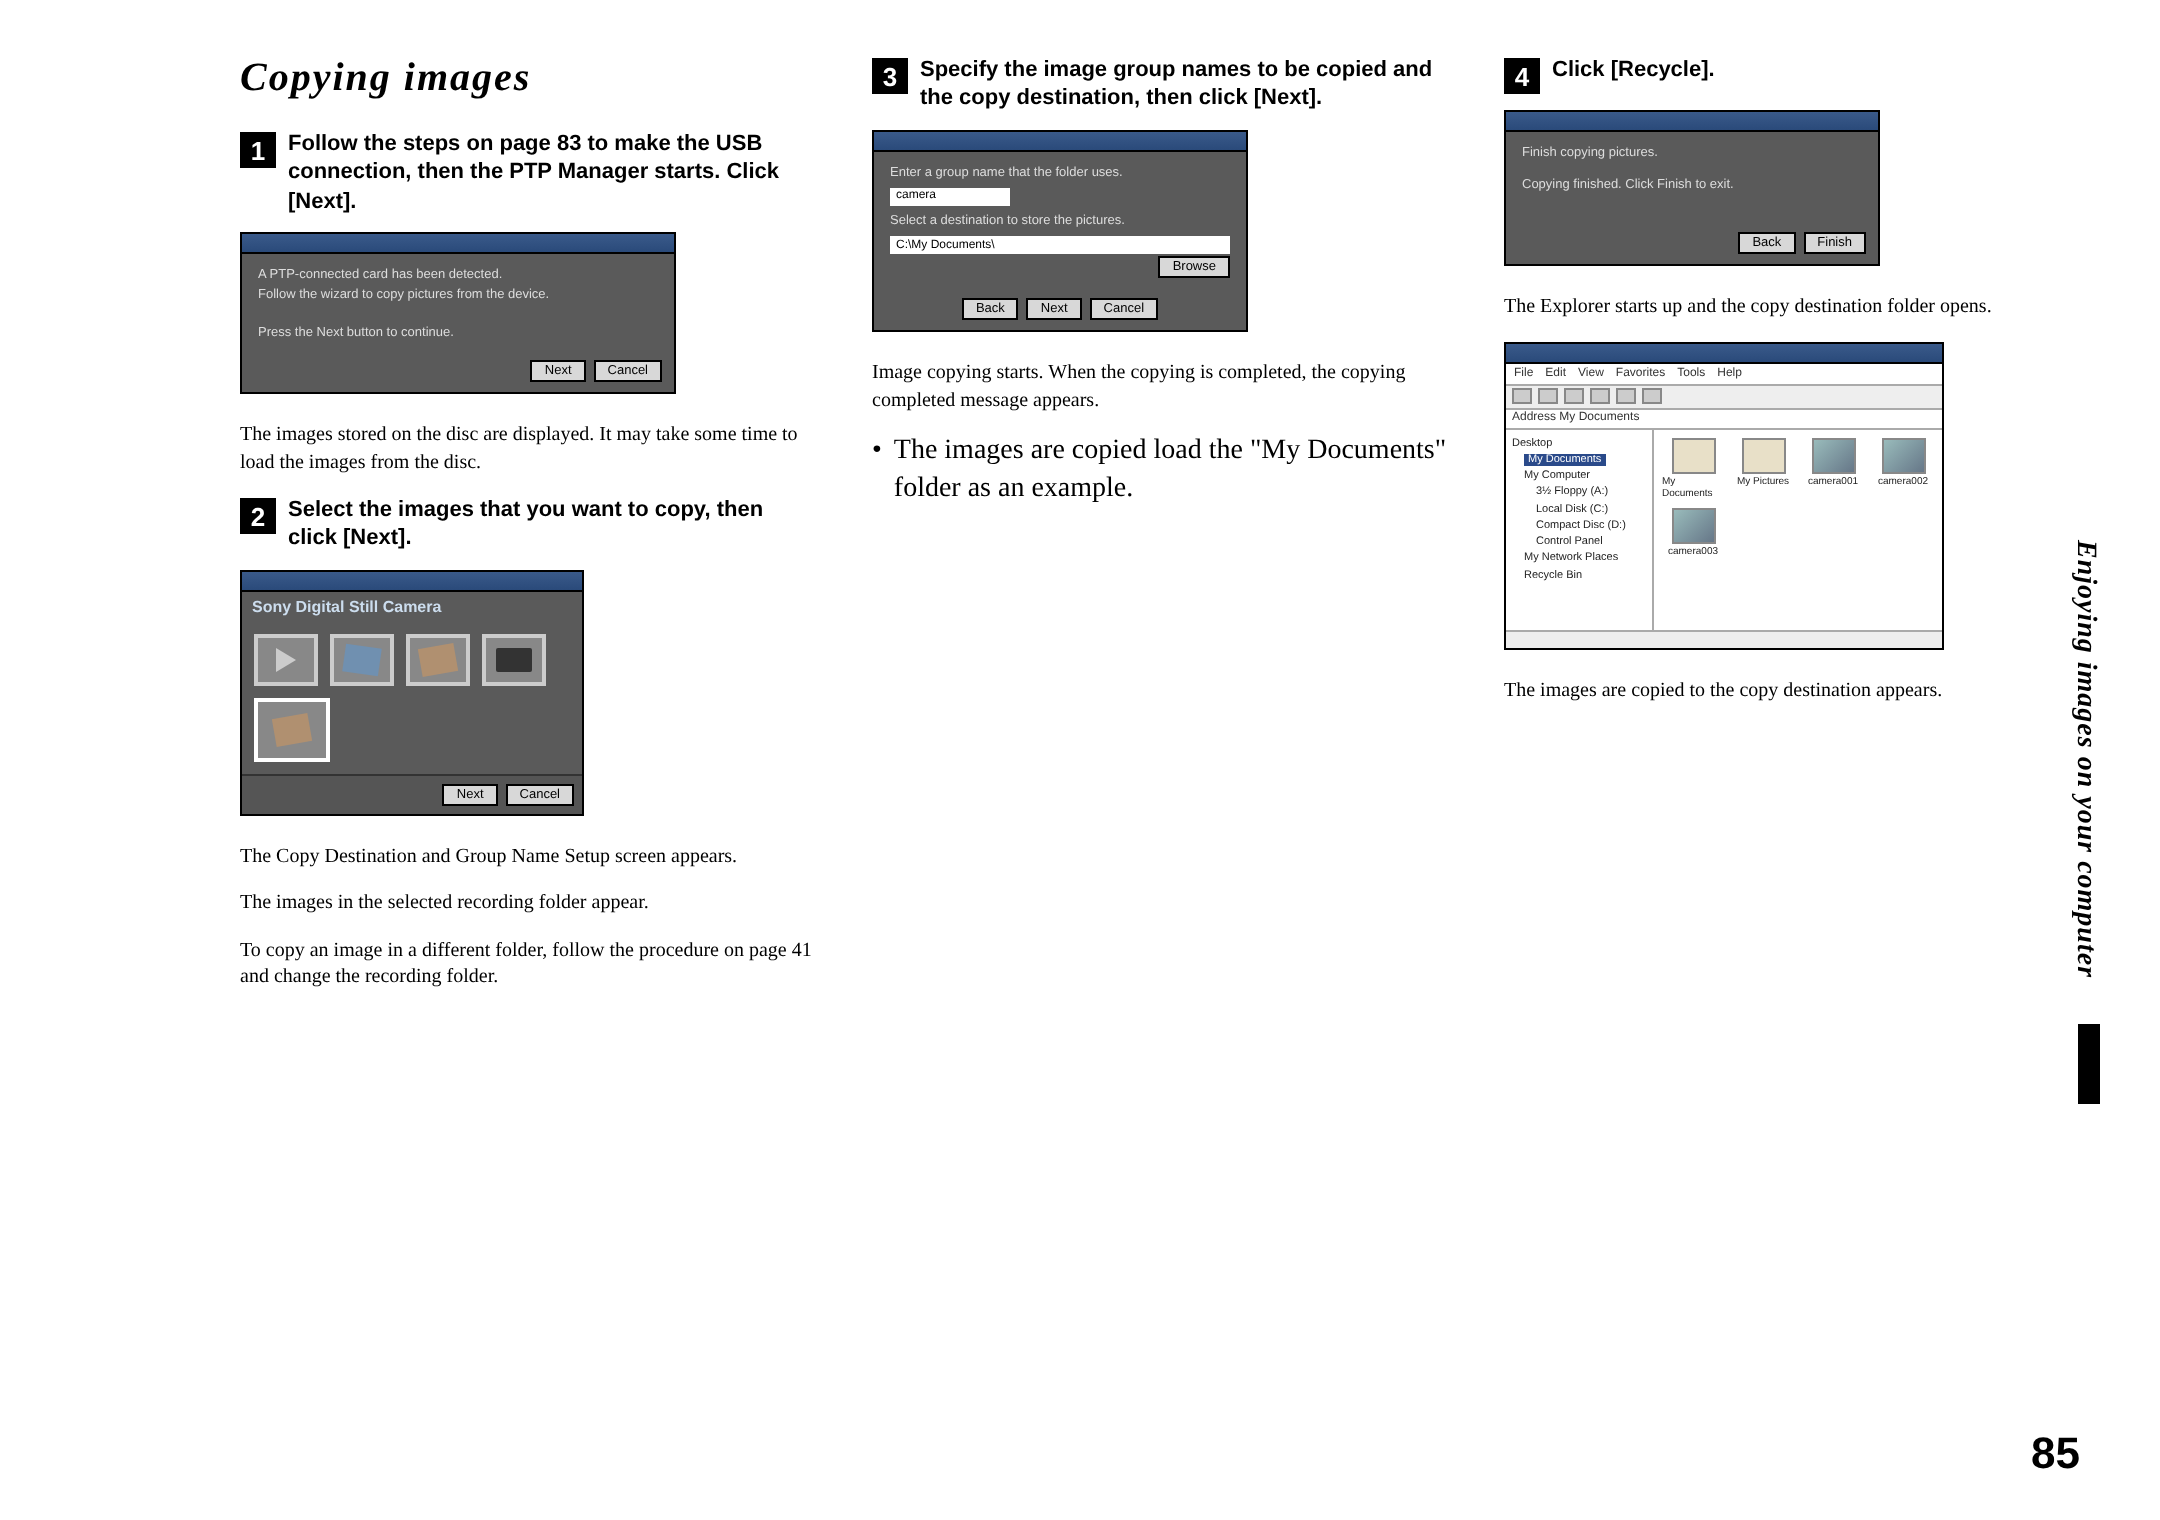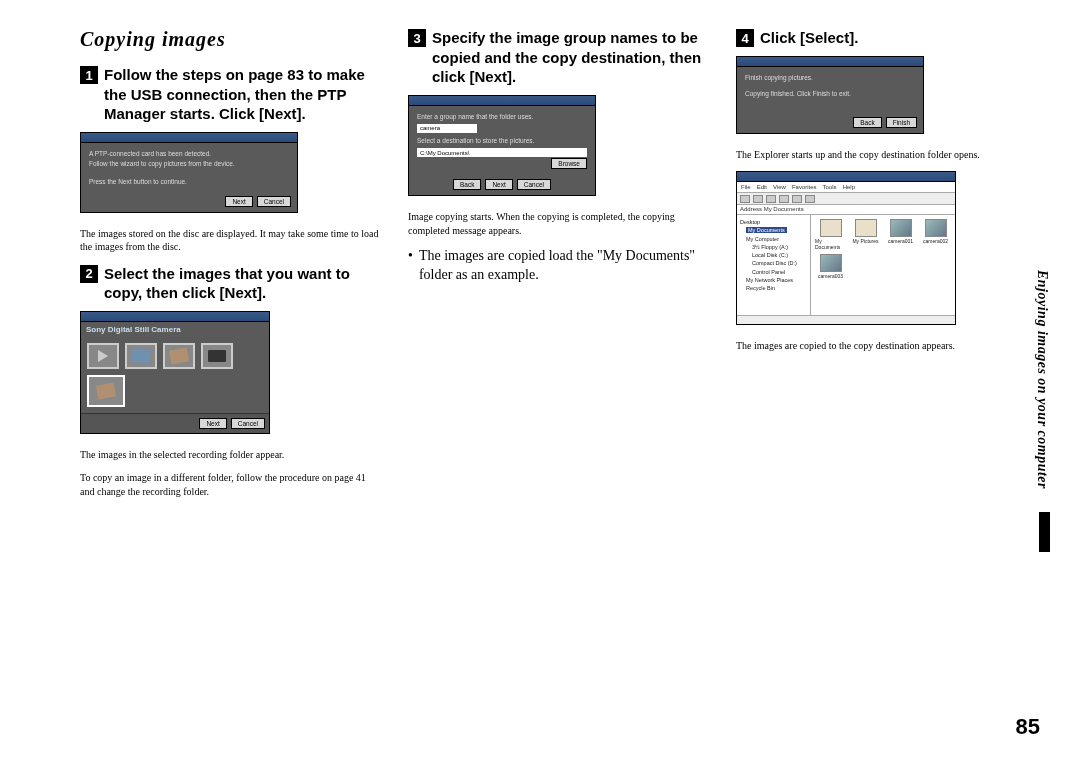--- a/index.html
+++ b/index.html
@@ -8,20 +8,21 @@
     background: #fff;
     color: #000;
     width: 1080px;
     height: 760px;
     position: relative;
     padding: 28px 40px 20px 80px;
   }
   .columns {
     display: flex;
     gap: 28px;
+    margin-left: 40px;
   }
   .col {
     width: 300px;
   }
   .title {
     font-style: italic;
     font-weight: bold;
     font-size: 20px;
     letter-spacing: 1px;
     margin-bottom: 14px;
@@ -42,21 +43,21 @@
     font-weight: bold;
     font-size: 13px;
     width: 18px;
     height: 18px;
     flex-shrink: 0;
     margin-top: 1px;
   }
   .step-text {
     font-family: Arial, sans-serif;
     font-weight: bold;
-    font-size: 15px;
+    font-size: 11px;
     line-height: 1.3;
   }
   .body-text {
     font-size: 10px;
     line-height: 1.35;
     margin-bottom: 10px;
   }
   .bullet-row {
     display: flex;
     gap: 6px;
@@ -114,21 +115,21 @@
     display:flex;
     align-items:center;
     height:9px;
   }
   .dlg-field.short { width: 60px; }
   .dlg-browse-row { display:flex; justify-content:flex-end; margin-top:-2px; margin-bottom:2px;}
   .dlg-centered-btns { justify-content:center; }
 
   
   .thumb-shot {
-    width: 190px;
+    width: 172px;
   }
   .thumb-title {
     background:#5a5a5a;
     color:#cde;
     font-family:Arial,sans-serif;
     font-weight:bold;
     font-size:8px;
     padding:3px 5px;
   }
   .thumb-area {
@@ -265,20 +266,21 @@
         <div class="thumb sel">
             <div class="thumb-inner"></div>
           </div>
       </div>
       <div class="thumb-footer">
         <span class="dlg-btn">Next</span>
         <span class="dlg-btn">Cancel</span>
       </div>
     </div>
 
+    <div class="body-text">The Copy Destination and Group Name Setup screen appears.</div>
     <div class="body-text">The images in the selected recording folder appear.</div>
     <div class="body-text">To copy an image in a different folder, follow the procedure on page 41 and change the recording folder.</div>
   </div>
 
   <div class="col">
     <div class="step">
       <span class="step-num">3</span>
       <span class="step-text">Specify the image group names to be copied and the copy destination, then click [Next].</span>
     </div>
 
@@ -304,21 +306,21 @@
 
     <div class="bullet-row">
       <span class="bullet-dot">•</span>
       <span>The images are copied load the "My Documents" folder as an example.</span>
     </div>
   </div>
 
   <div class="col">
     <div class="step">
       <span class="step-num">4</span>
-      <span class="step-text">Click [Select].</span>
+      <span class="step-text">Click [Recycle].</span>
     </div>
 
     <div class="shot" style="width:188px">
       <div class="dlg-titlebar"></div>
       <div class="dlg-body" style="min-height:46px">
         <div class="dlg-line">Finish copying pictures.</div>
         <div class="dlg-line" style="margin-top:6px">Copying finished. Click Finish to exit.</div>
       </div>
       <div class="dlg-buttons">
         <span class="dlg-btn">Back</span>

